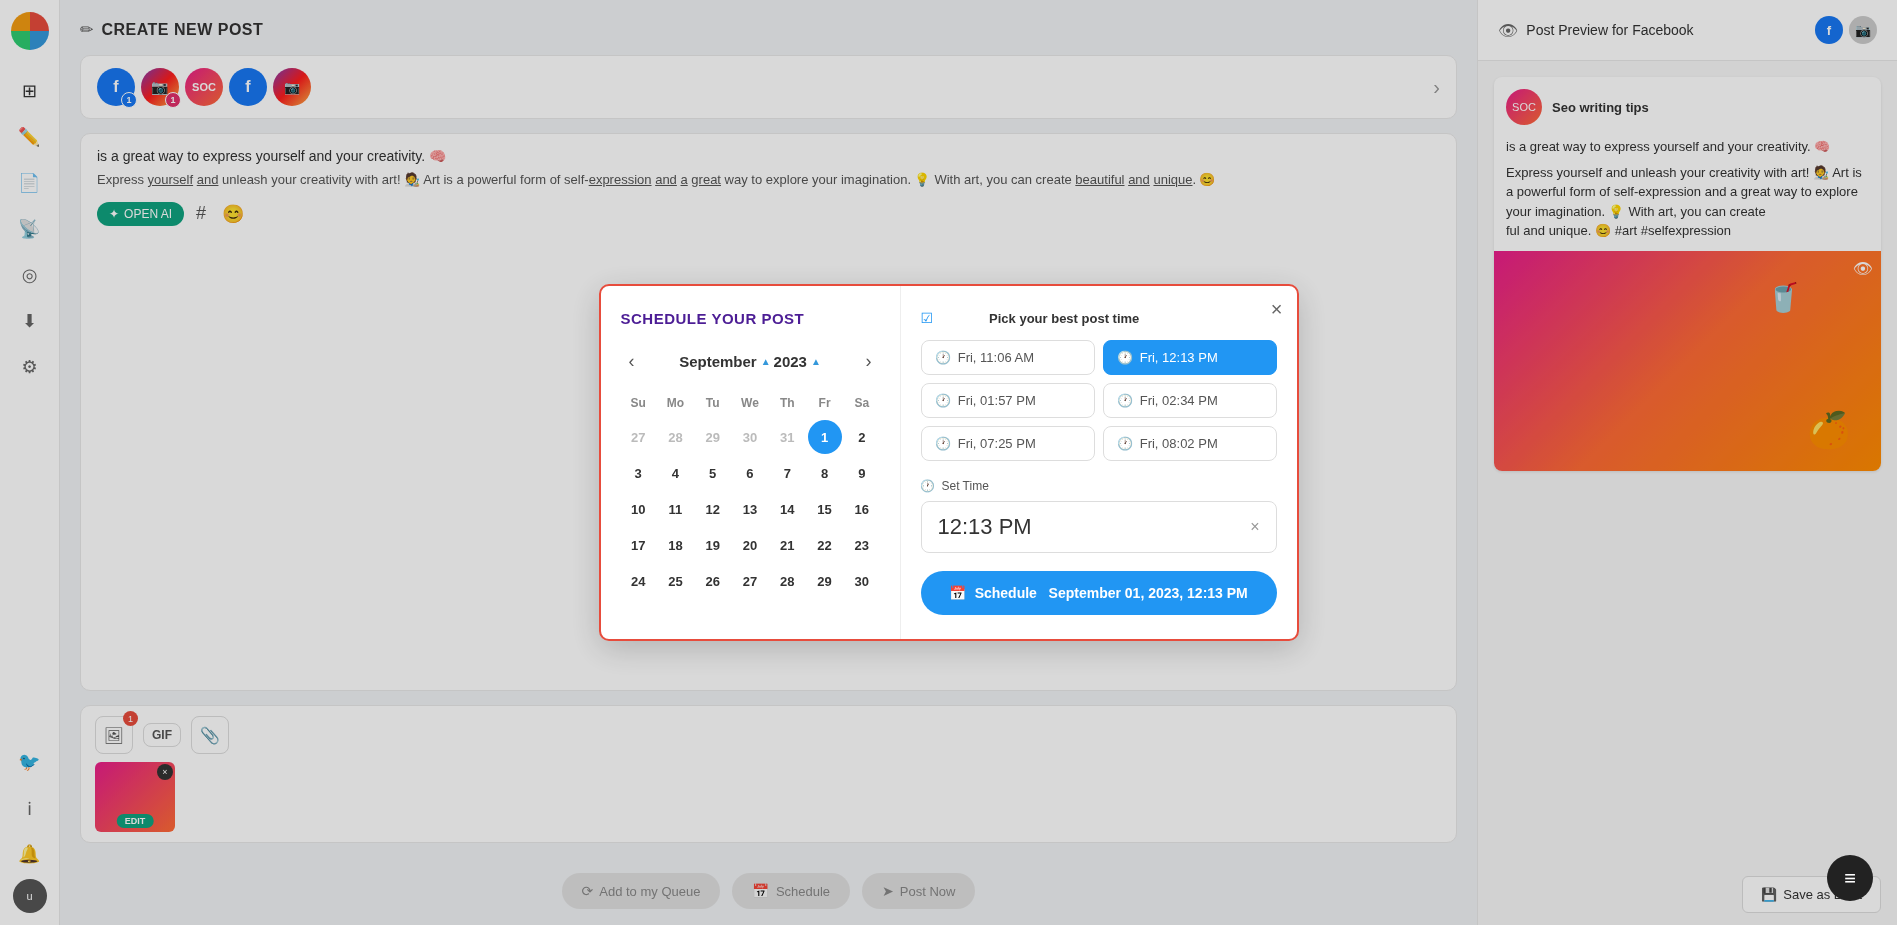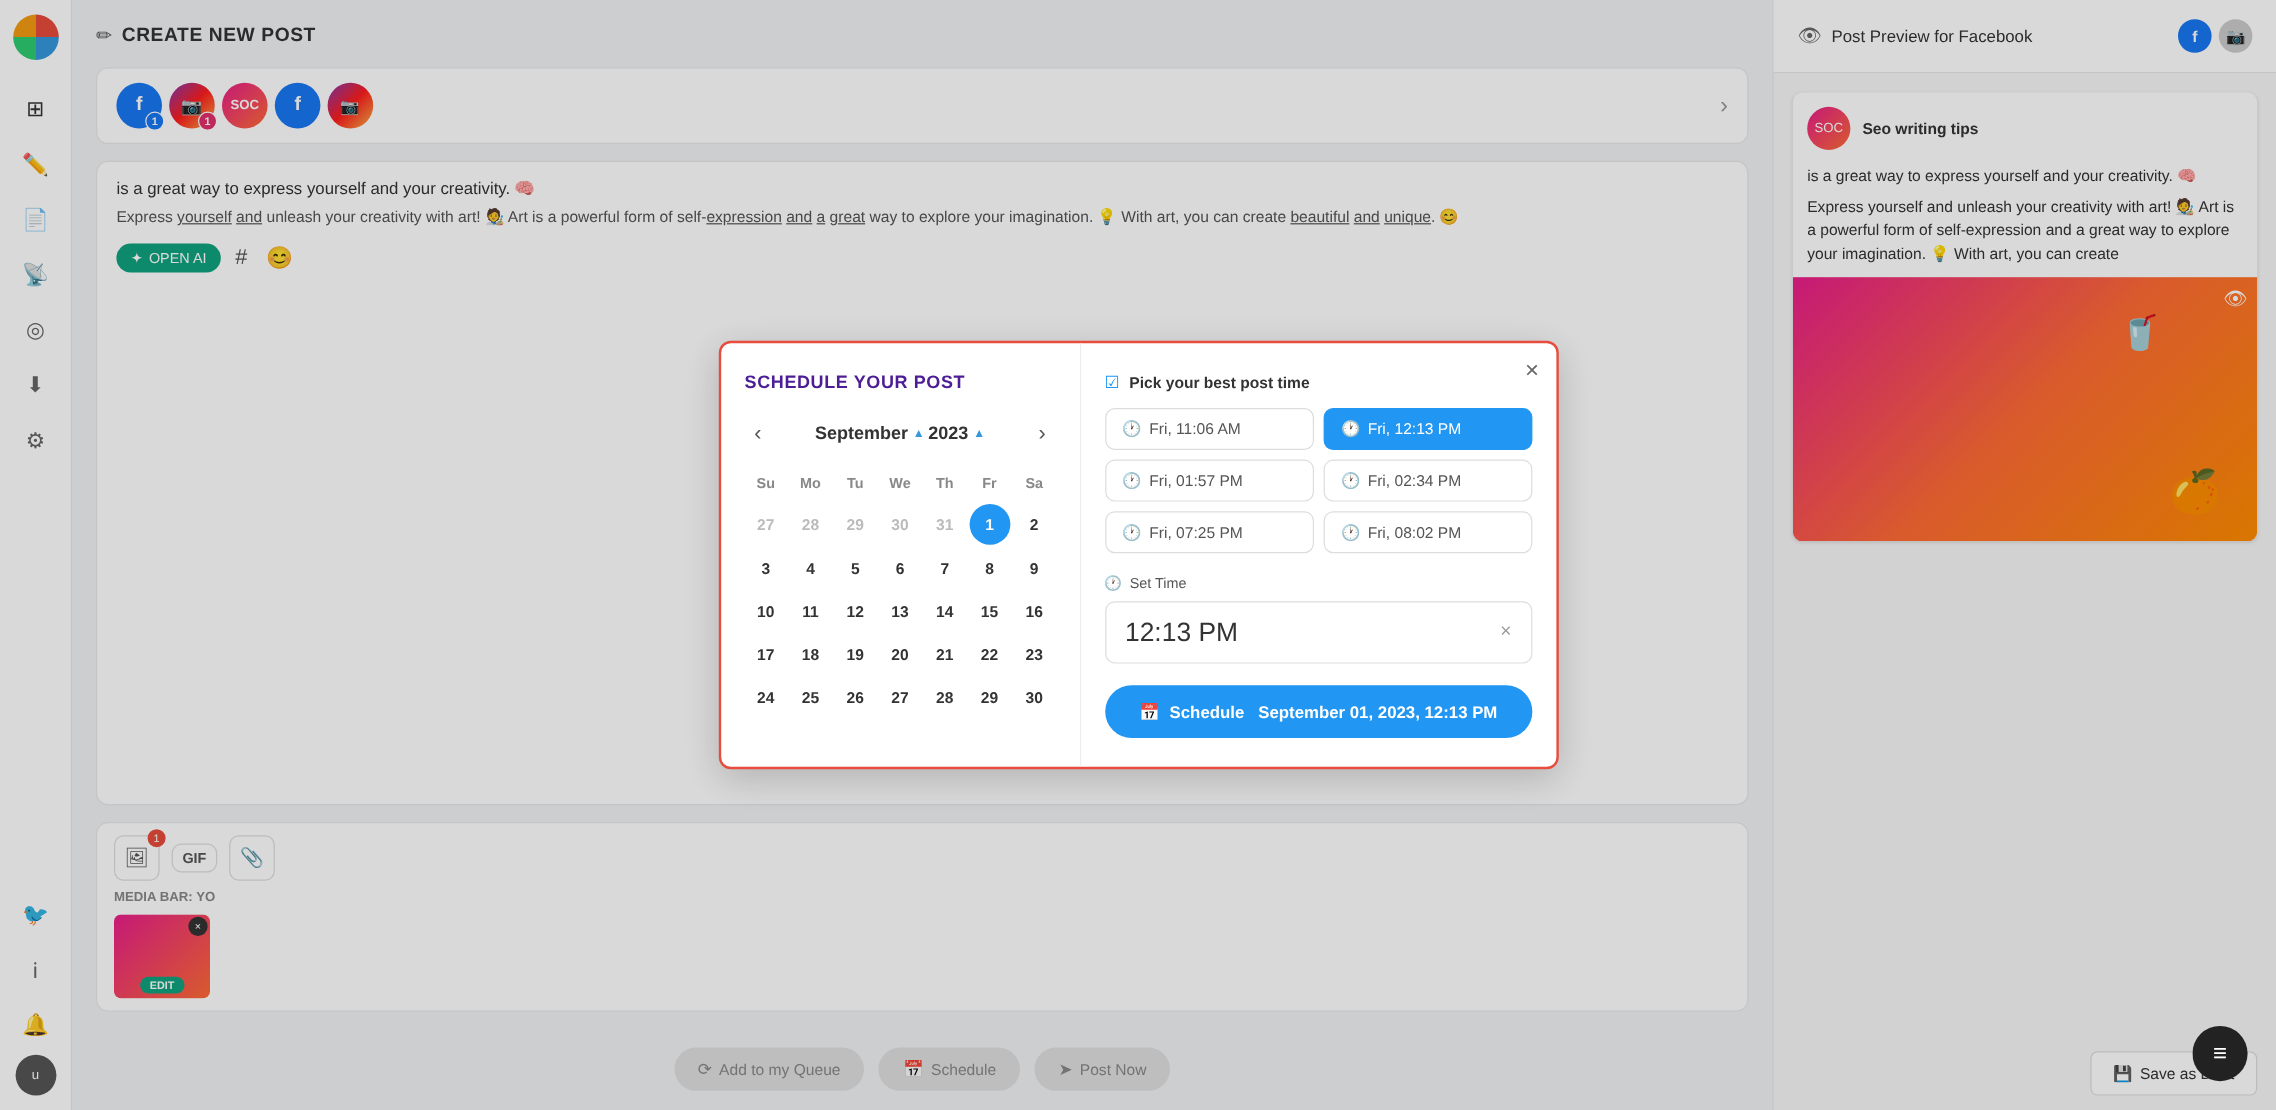--- a/index.html
+++ b/index.html
@@ -288,21 +288,21 @@
     .cal-day.other-month { color: #bbb; }
     .cal-day.selected {
       background: #2196f3; color: #fff; border-radius: 50%;
     }
 
     
     .best-time-header {
       display: flex; align-items: center; gap: 8px; margin-bottom: 14px;
     }
     .best-time-icon { color: #2196f3; font-size: 14px; }
-    .best-time-label { font-size: 13px; font-weight: 600; color: #333; }
+    .best-time-label { font-size: 13px; font-weight: 600; color: #333; margin-left: 48px; }
     .best-time-em { font-weight: 700; }
 
     .time-grid {
       display: grid; grid-template-columns: 1fr 1fr;
       gap: 8px; margin-bottom: 18px;
     }
     .time-option {
       border: 1px solid #ddd; border-radius: 8px;
       padding: 9px 14px; font-size: 13px; color: #555; cursor: pointer;
       display: flex; align-items: center; gap: 6px;
@@ -401,21 +401,20 @@
 
   <div class="media-section">
     <div class="media-row">
       <div class="media-icon-btn">
         🖼
         <div class="media-count-badge">1</div>
       </div>
       <div class="gif-btn">GIF</div>
       <div class="media-icon-btn">📎</div>
     </div>
-    <div class="media-bar-label">MEDIA BAR: YO</div>
     <div style="margin-top:8px;">
       <div class="media-thumbnail">
         <div class="media-thumb-img"></div>
         <div class="media-close-btn">×</div>
         <div class="media-edit-btn">EDIT</div>
       </div>
     </div>
   </div>
 
   <div class="bottom-actions">
@@ -449,20 +448,21 @@
 
   <div class="preview-content">
     <div class="preview-post-card">
       <div class="preview-post-header">
         <div class="preview-avatar">SOC</div>
         <span class="preview-username">Seo writing tips</span>
       </div>
       <div class="preview-post-text">
         <div>is a great way to express yourself and your creativity. 🧠</div>
         <div style="margin-top:6px;">Express yourself and unleash your creativity with art! 🧑‍🎨 Art is a powerful form of self-expression and a great way to explore your imagination. 💡 With art, you can create</div>
+        <div>ful and unique. 😊 #art #selfexpression</div>
       </div>
       <div class="preview-post-image">
         <div class="preview-image-overlay">👁</div>
         <div style="position:absolute;bottom:20px;right:30px;font-size:35px;">🍊</div>
         <div style="position:absolute;top:30px;right:80px;font-size:28px;">🥤</div>
 
       </div>
     </div>
   </div>
 

